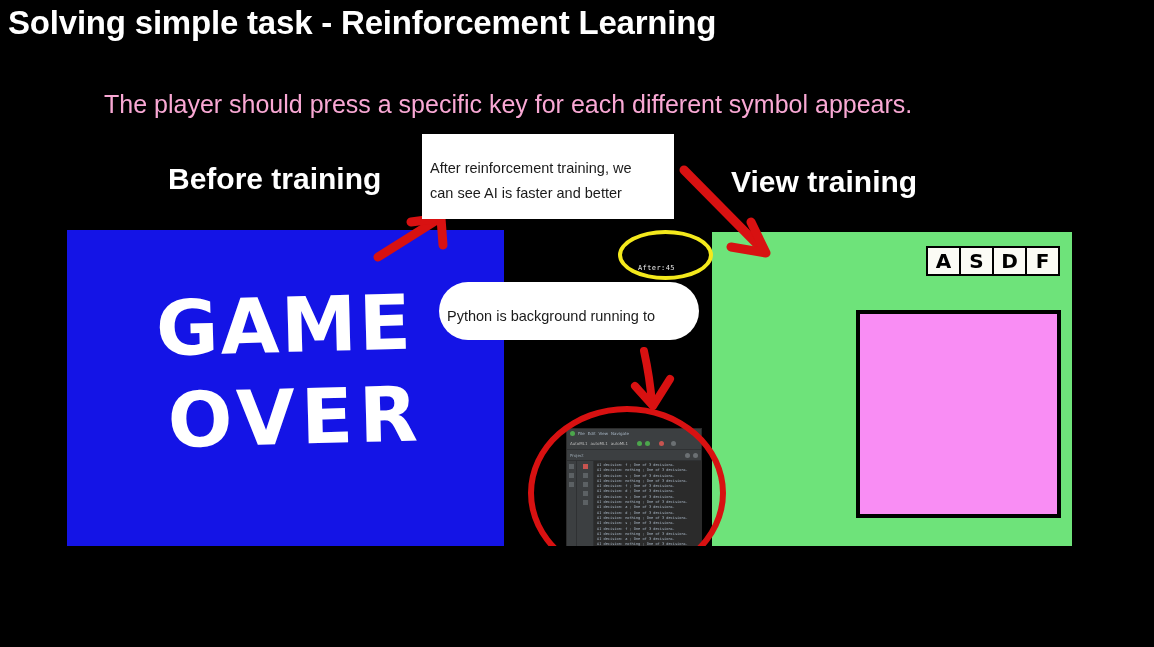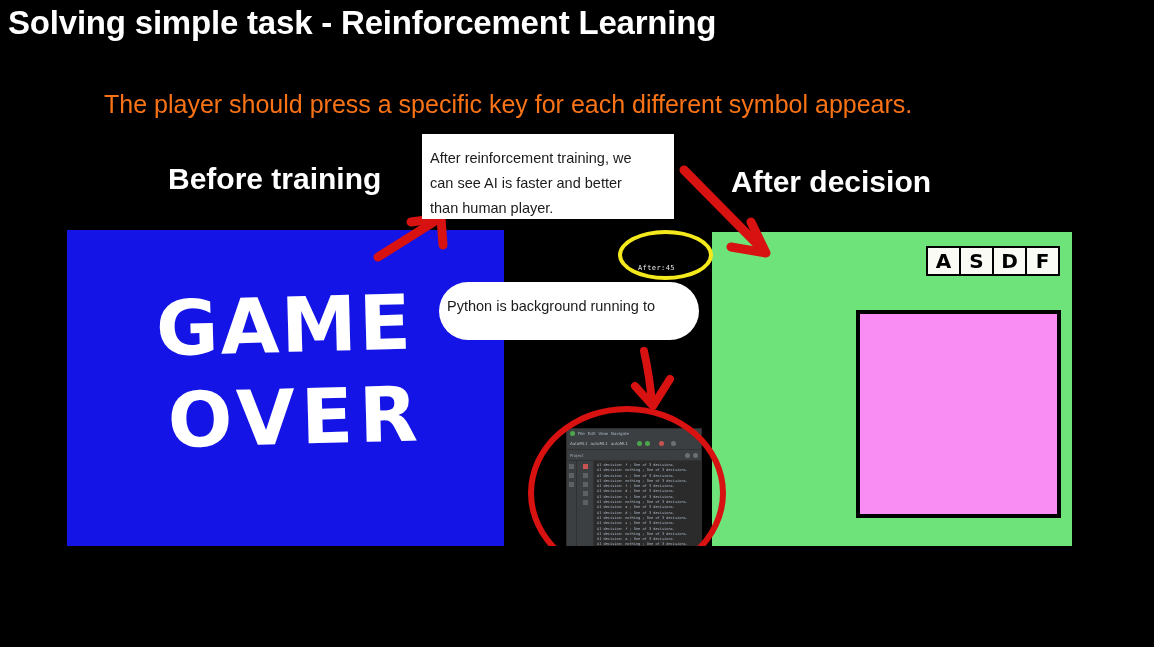--- a/index.html
+++ b/index.html
@@ -29,21 +29,21 @@
     white-space: nowrap;
   }
 
   
   #subtitle {
     position: absolute;
     left: 104px;
     top: 90px;
     font-size: 25px;
     font-weight: 400;
-    color: #f97316;
+    color: #f9a8d4;
     white-space: nowrap;
   }
 
   
   .section-heading {
     position: absolute;
     font-size: 30px;
     font-weight: 700;
     color: #ffffff;
     white-space: nowrap;
@@ -51,21 +51,21 @@
   #heading-before { left: 168px; top: 162px; }
   #heading-after  { left: 731px; top: 165px; }
 
   
   .note {
     position: absolute;
     background: #ffffff;
     color: #1b1b1b;
     font-size: 14.5px;
     line-height: 25px;
-    padding: 12px 8px 6px 8px;
+    padding: 22px 8px 6px 8px;
     box-sizing: border-box;
     z-index: 30;
   }
   #note-1 {
     left: 422px;
     top: 134px;
     width: 252px;
     height: 85px;
   }
   #note-2 {
@@ -322,21 +322,21 @@
 </head>
 <body>
 
 <div id="slide">
 
   <div id="title">Solving simple task - Reinforcement Learning</div>
 
   <div id="subtitle">The player should press a specific key for each different symbol appears.</div>
 
   <div id="heading-before" class="section-heading">Before training</div>
-  <div id="heading-after" class="section-heading">After decision</div>
+  <div id="heading-after" class="section-heading">View training</div>
 
   <div id="panel-before">
     <div id="gameover">
       <span class="go-line" id="go-line-1">GAME</span>
       <span class="go-line" id="go-line-2">OVER</span>
     </div>
   </div>
 
   <div id="panel-after">
     <div id="asdf-row">
@@ -420,21 +420,20 @@
       <span class="footer-item">UTF-8</span>
       <span class="footer-item">4 spaces</span>
       <span class="footer-item">Python 3.8 (AutoML1)</span>
     </div>
   </div>
   <div id="red-ellipse"></div>
 
   <div id="note-1" class="note">
     <span class="note-line">After reinforcement training, we</span>
     <span class="note-line">can see AI is faster and better</span>
-    <span class="note-line">than human player.</span>
   </div>
   <div id="note-2" class="note">
     <span class="note-line">Python is background running to</span>
   </div>
 
   <svg id="arrow-layer" viewBox="0 0 1154 647" xmlns="http://www.w3.org/2000/svg">
 
     <g fill="none" stroke="#d81111" stroke-width="9" stroke-linecap="round" stroke-linejoin="round">
       <path d="M378,257 L440,218"></path>
       <path d="M411,222 L441,218 L443,245"></path>

